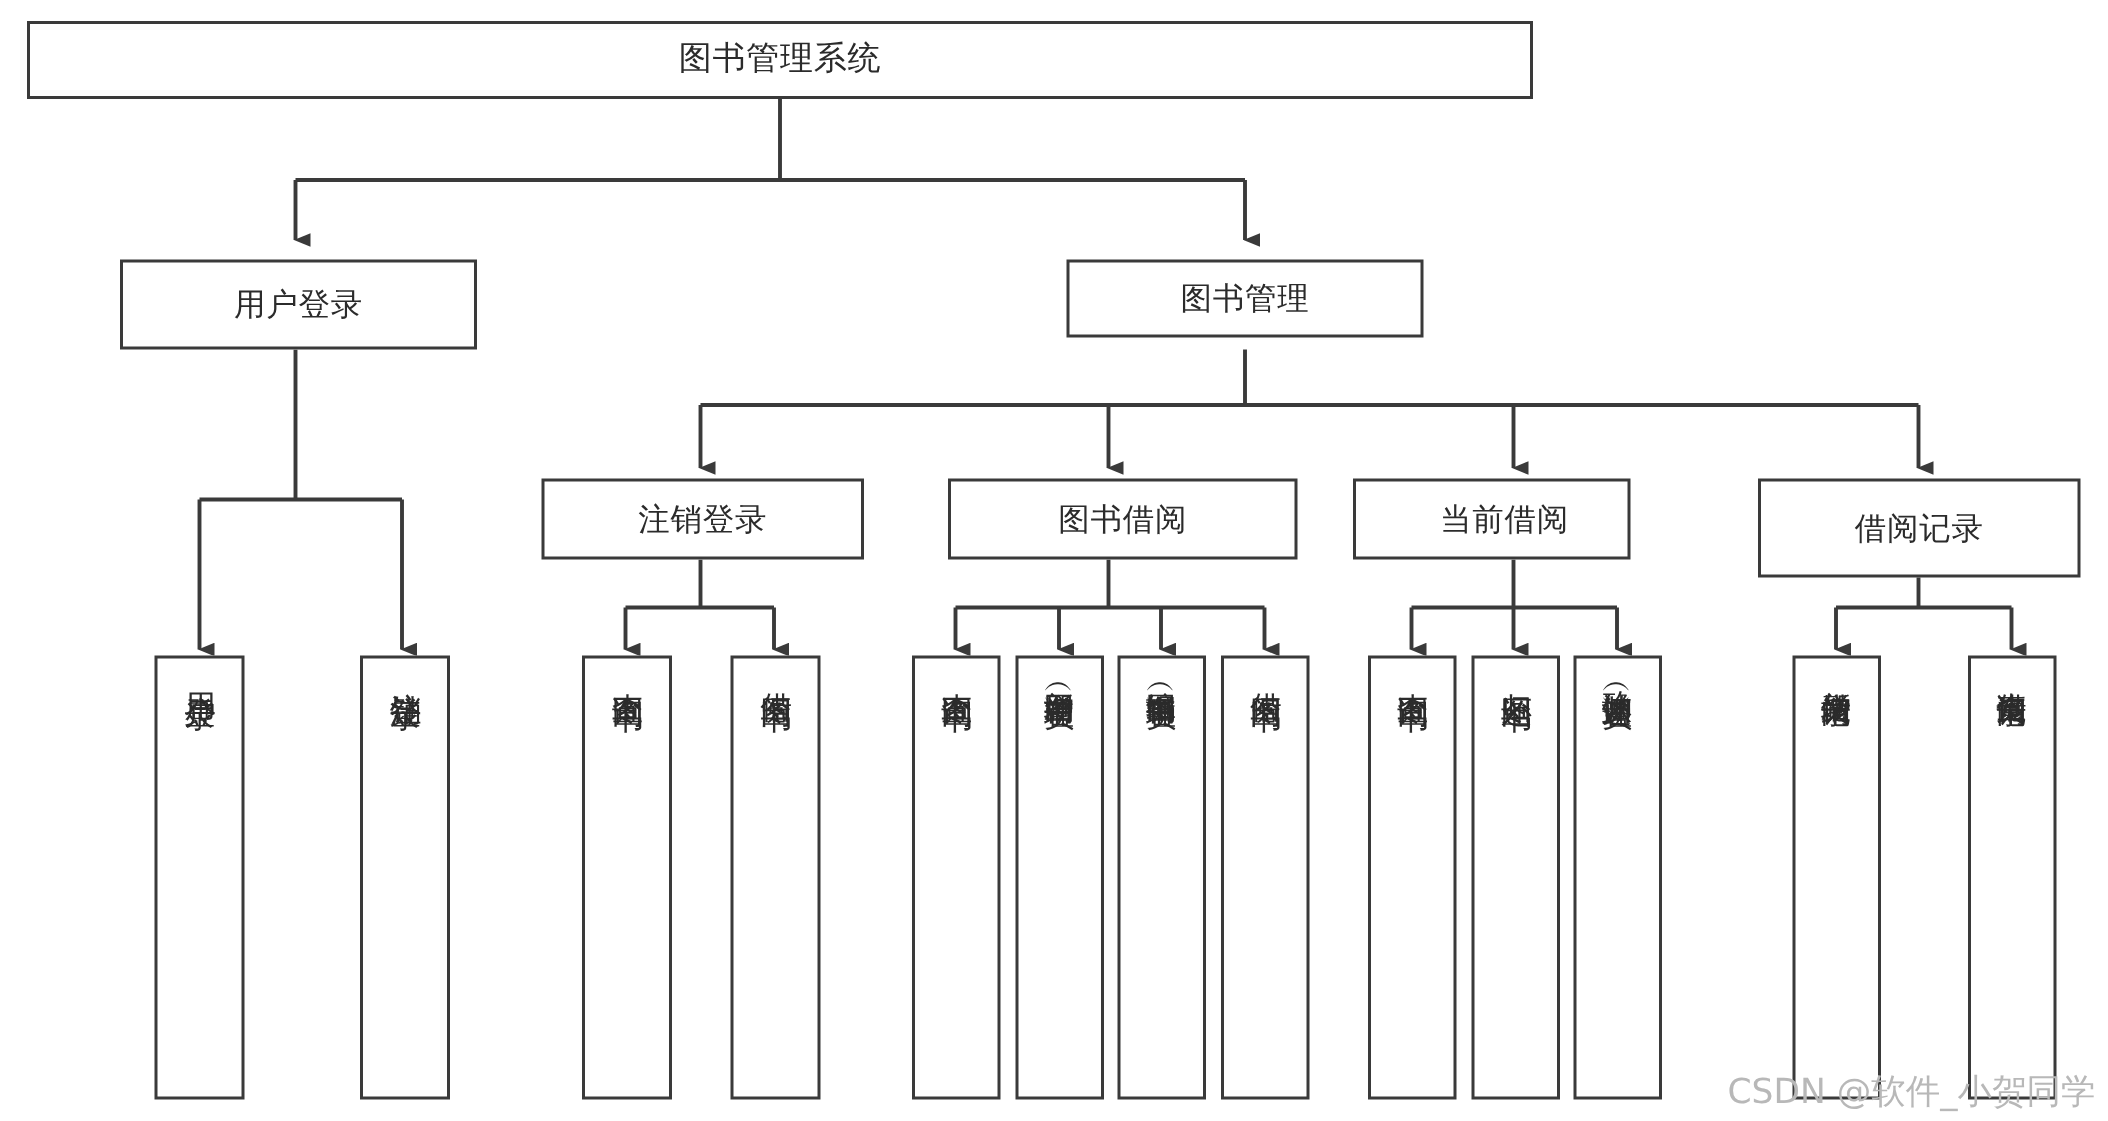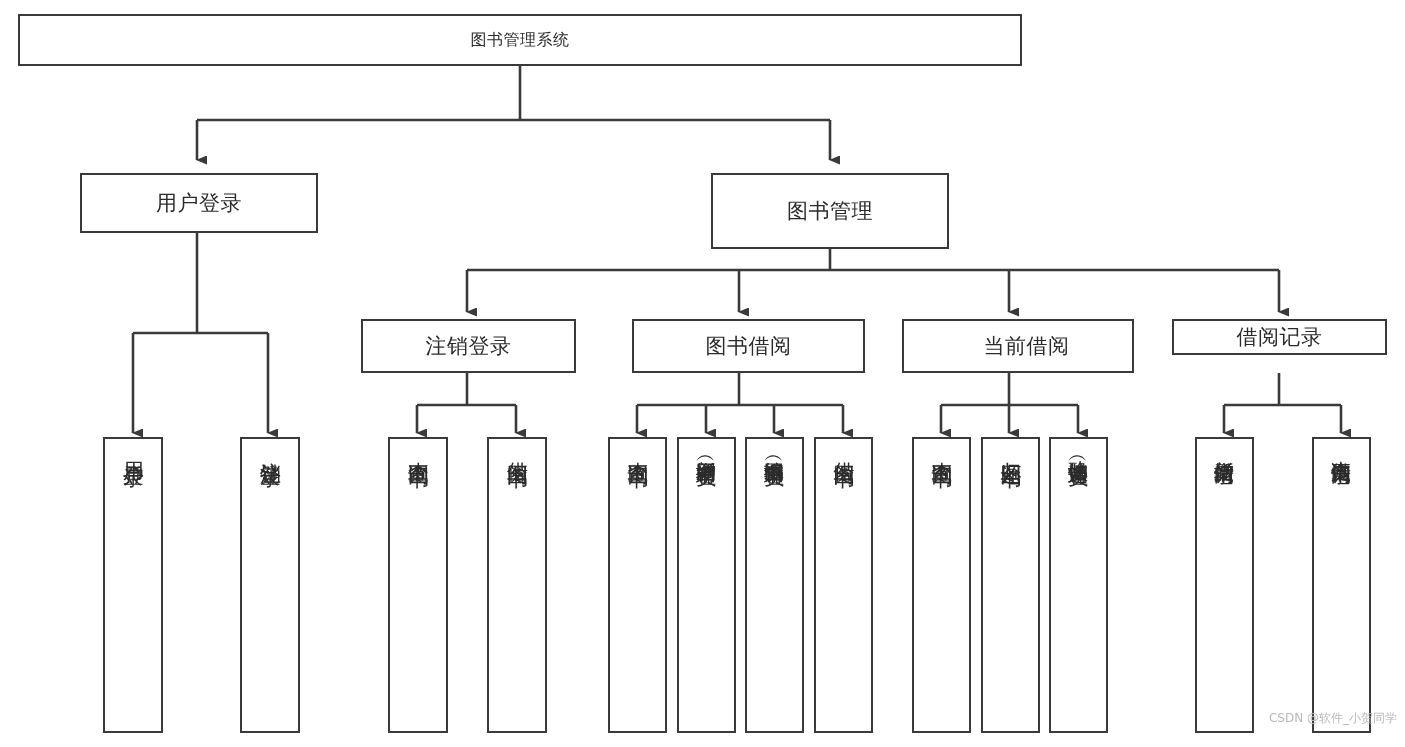--- a/index.html
+++ b/index.html
@@ -39,21 +39,21 @@
     color: #2b2b2b;
     letter-spacing: 0.5px;
     line-height: 1.18;
     white-space: nowrap;
   }
   
   .node.h .node-label {
     font-size: 21px;
   }
   .node.root .node-label {
-    font-size: 16px;
+    font-size: 22px;
   }
   
   .node.v {
     align-items: flex-start;
     justify-content: center;
     padding-top: 6px;
   }
   .node.v .node-label {
     writing-mode: vertical-rl;
     text-orientation: upright;
@@ -62,22 +62,22 @@
     line-height: 1;
     white-space: nowrap;
   }
   .node.v.tall .node-label {
     font-size: 20px;
     letter-spacing: 1px;
   }
   #watermark {
     position: absolute;
     right: 8px;
-    bottom: 20px;
-    font-size: 12px;
+    bottom: 4px;
+    font-size: 23px;
     color: #b8b8b8;
     z-index: 5;
     white-space: nowrap;
     font-family: "DejaVu Sans", "Liberation Sans", sans-serif;
   }
 </style>
 </head>
 <body>
 
 <div id="diagram-root">
@@ -132,34 +132,34 @@
     </g>
   </svg>
 
   <div class="node root h" style="left:18px; top:14px; width:1004px; height:52px;">
     <span class="node-label">图书管理系统</span>
   </div>
 
   <div class="node h" style="left:80px; top:173px; width:238px; height:60px;">
     <span class="node-label">用户登录</span>
   </div>
-  <div class="node h" style="left:711px; top:173px; width:238px; height:76px;">
+  <div class="node h" style="left:711px; top:173px; width:238px; height:52px;">
     <span class="node-label">图书管理</span>
   </div>
 
   <div class="node h" style="left:361px; top:319px; width:215px; height:54px;">
     <span class="node-label">注销登录</span>
   </div>
   <div class="node h" style="left:632px; top:319px; width:233px; height:54px;">
     <span class="node-label">图书借阅</span>
   </div>
-  <div class="node h" style="left:902px; top:319px; width:232px; height:54px;padding-left:17px;">
+  <div class="node h" style="left:902px; top:319px; width:185px; height:54px;padding-left:17px;">
     <span class="node-label">当前借阅</span>
   </div>
-  <div class="node h" style="left:1172px; top:319px; width:215px; height:36px;">
+  <div class="node h" style="left:1172px; top:319px; width:215px; height:66px;">
     <span class="node-label">借阅记录</span>
   </div>
 
   <div class="node v" style="left:103px; top:437px; width:60px; height:296px;">
     <span class="node-label">用户登录</span>
   </div>
   <div class="node v" style="left:240px; top:437px; width:60px; height:296px;">
     <span class="node-label">注销登录</span>
   </div>
 

